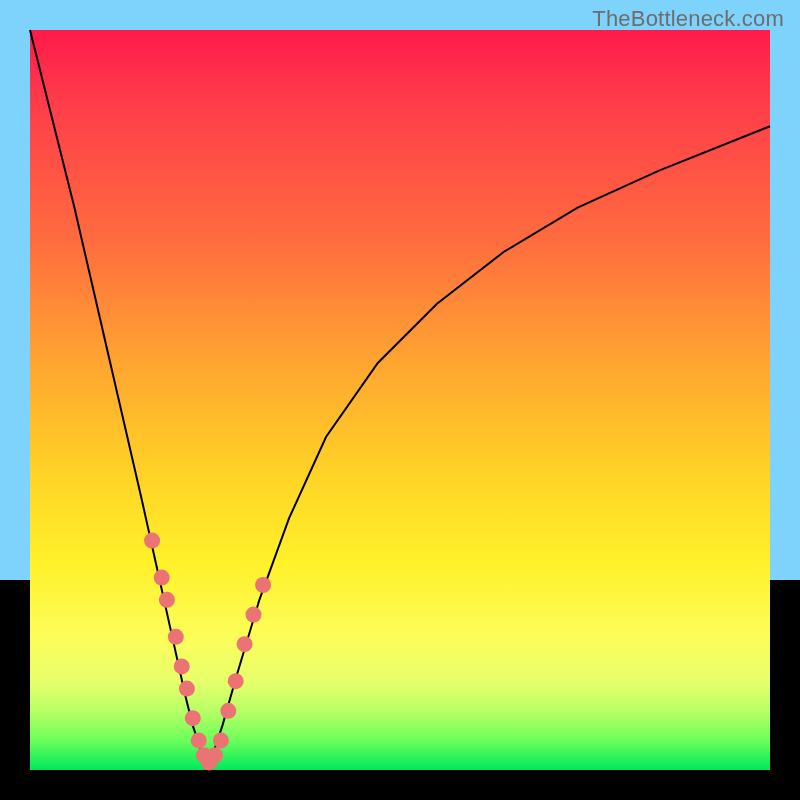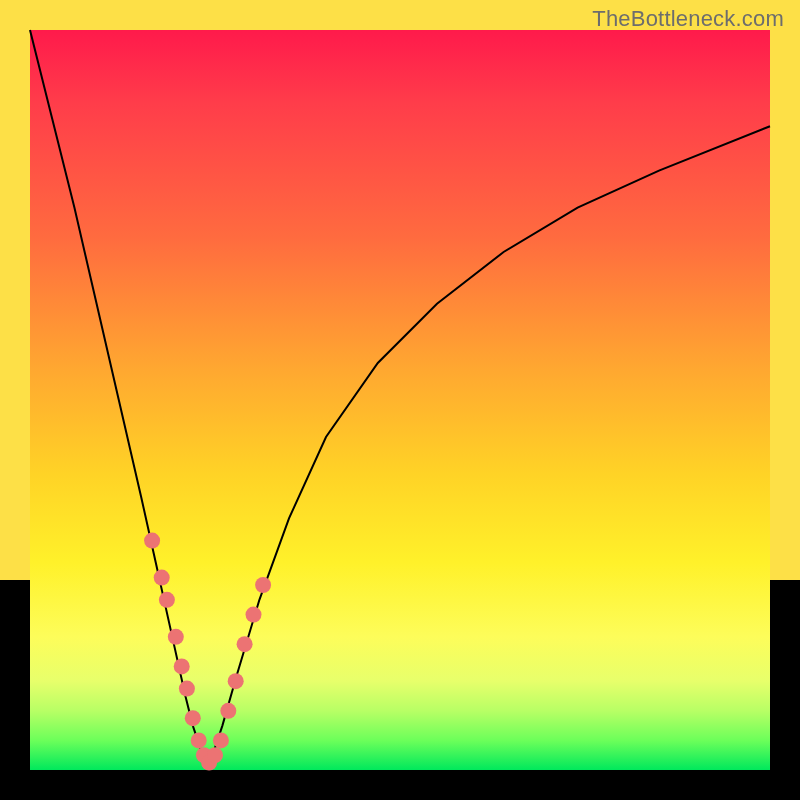--- a/index.html
+++ b/index.html
@@ -10,21 +10,21 @@
     overflow: hidden;
     background: #000;
     font-family: Arial, Helvetica, sans-serif;
   }
   .frame {
     position: absolute;
     left: 0;
     top: 0;
     width: 800px;
     height: 580px;
-    background: #fde047;
+    background: #7dd3fc;
   }
   .plot {
     position: absolute;
     left: 30px;
     top: 30px;
     width: 740px;
     height: 740px;
     
     background: linear-gradient(
       to bottom,

